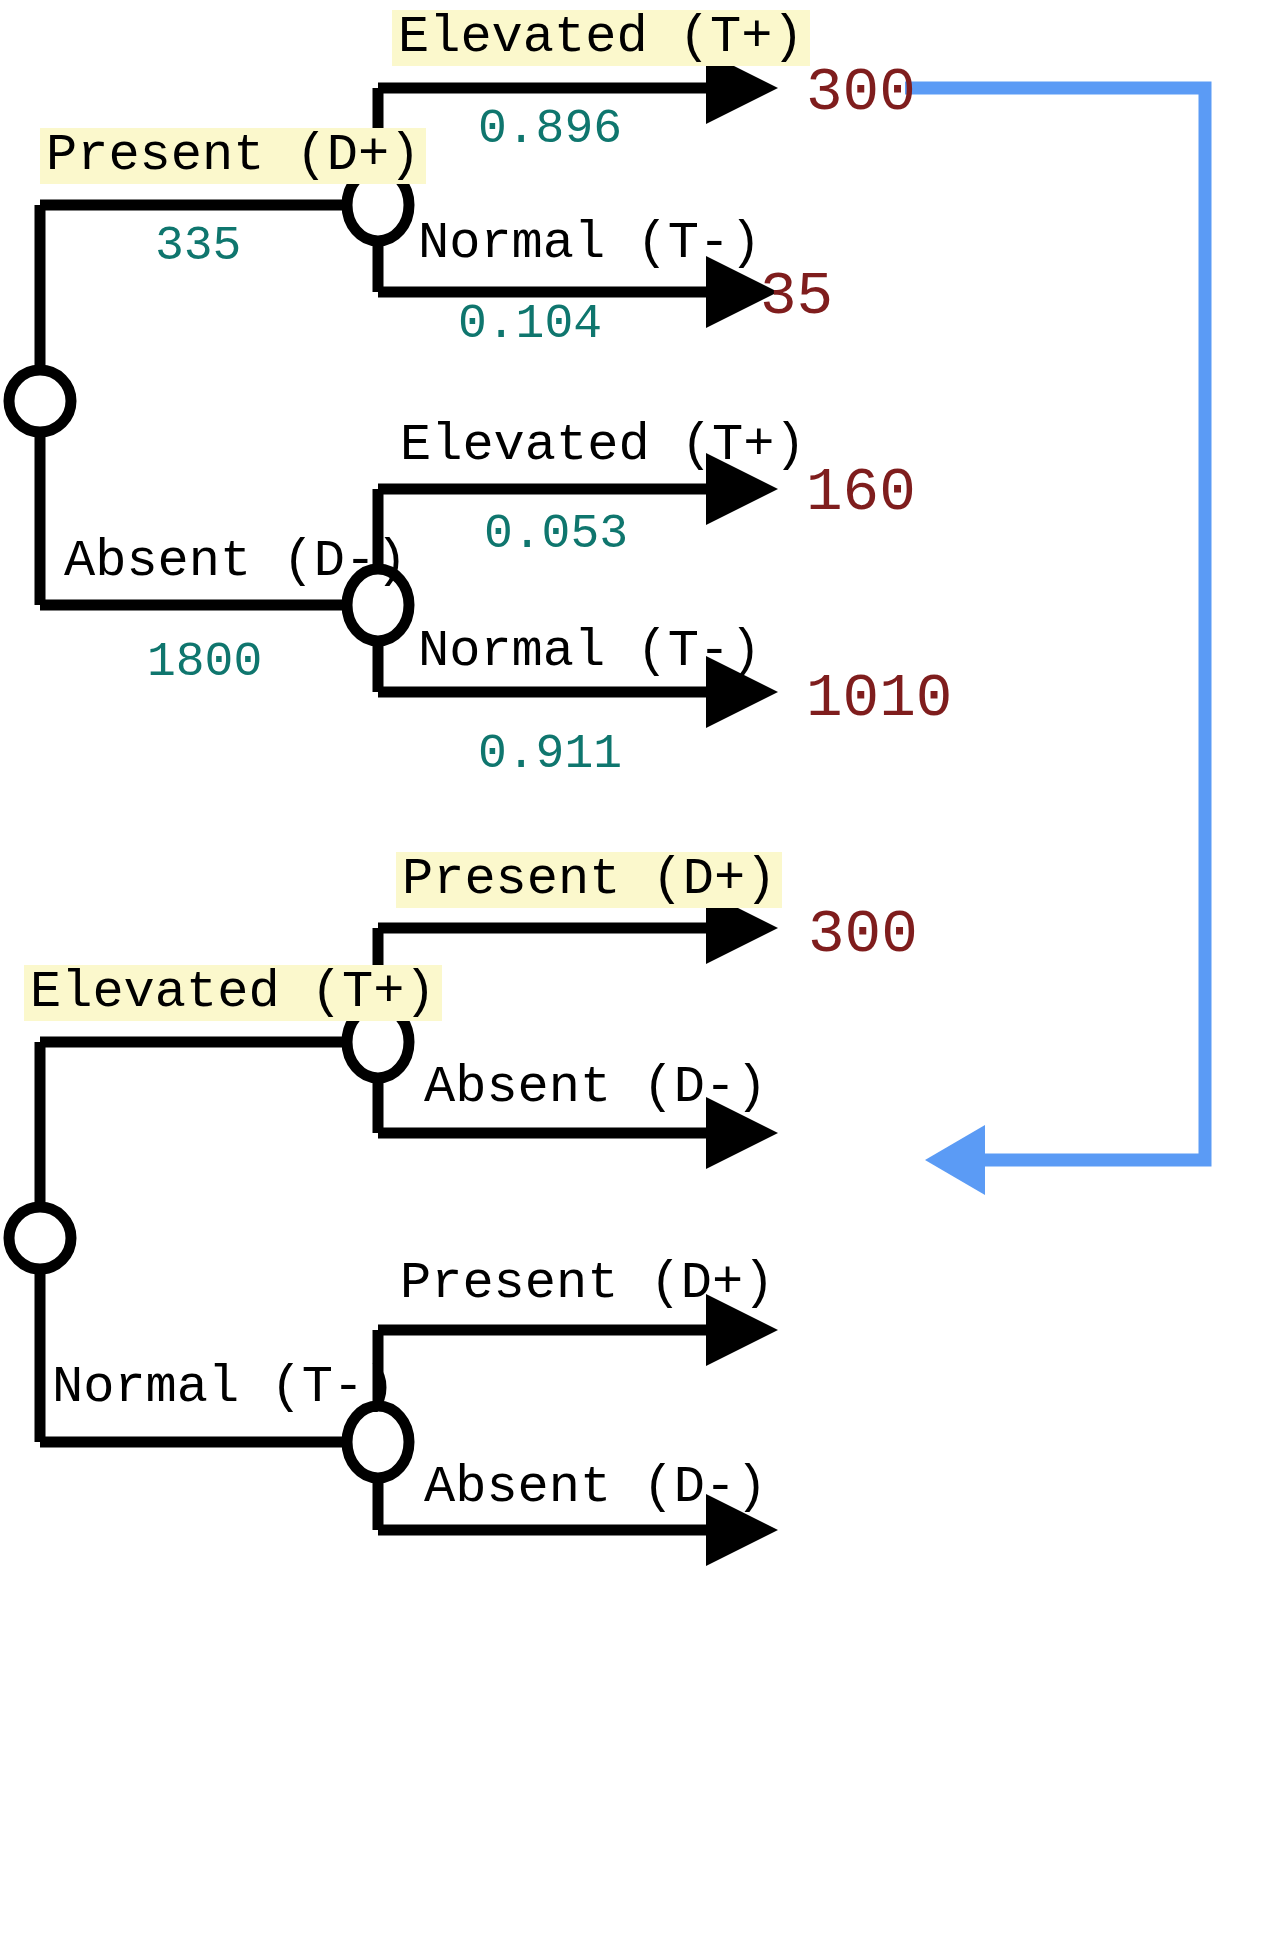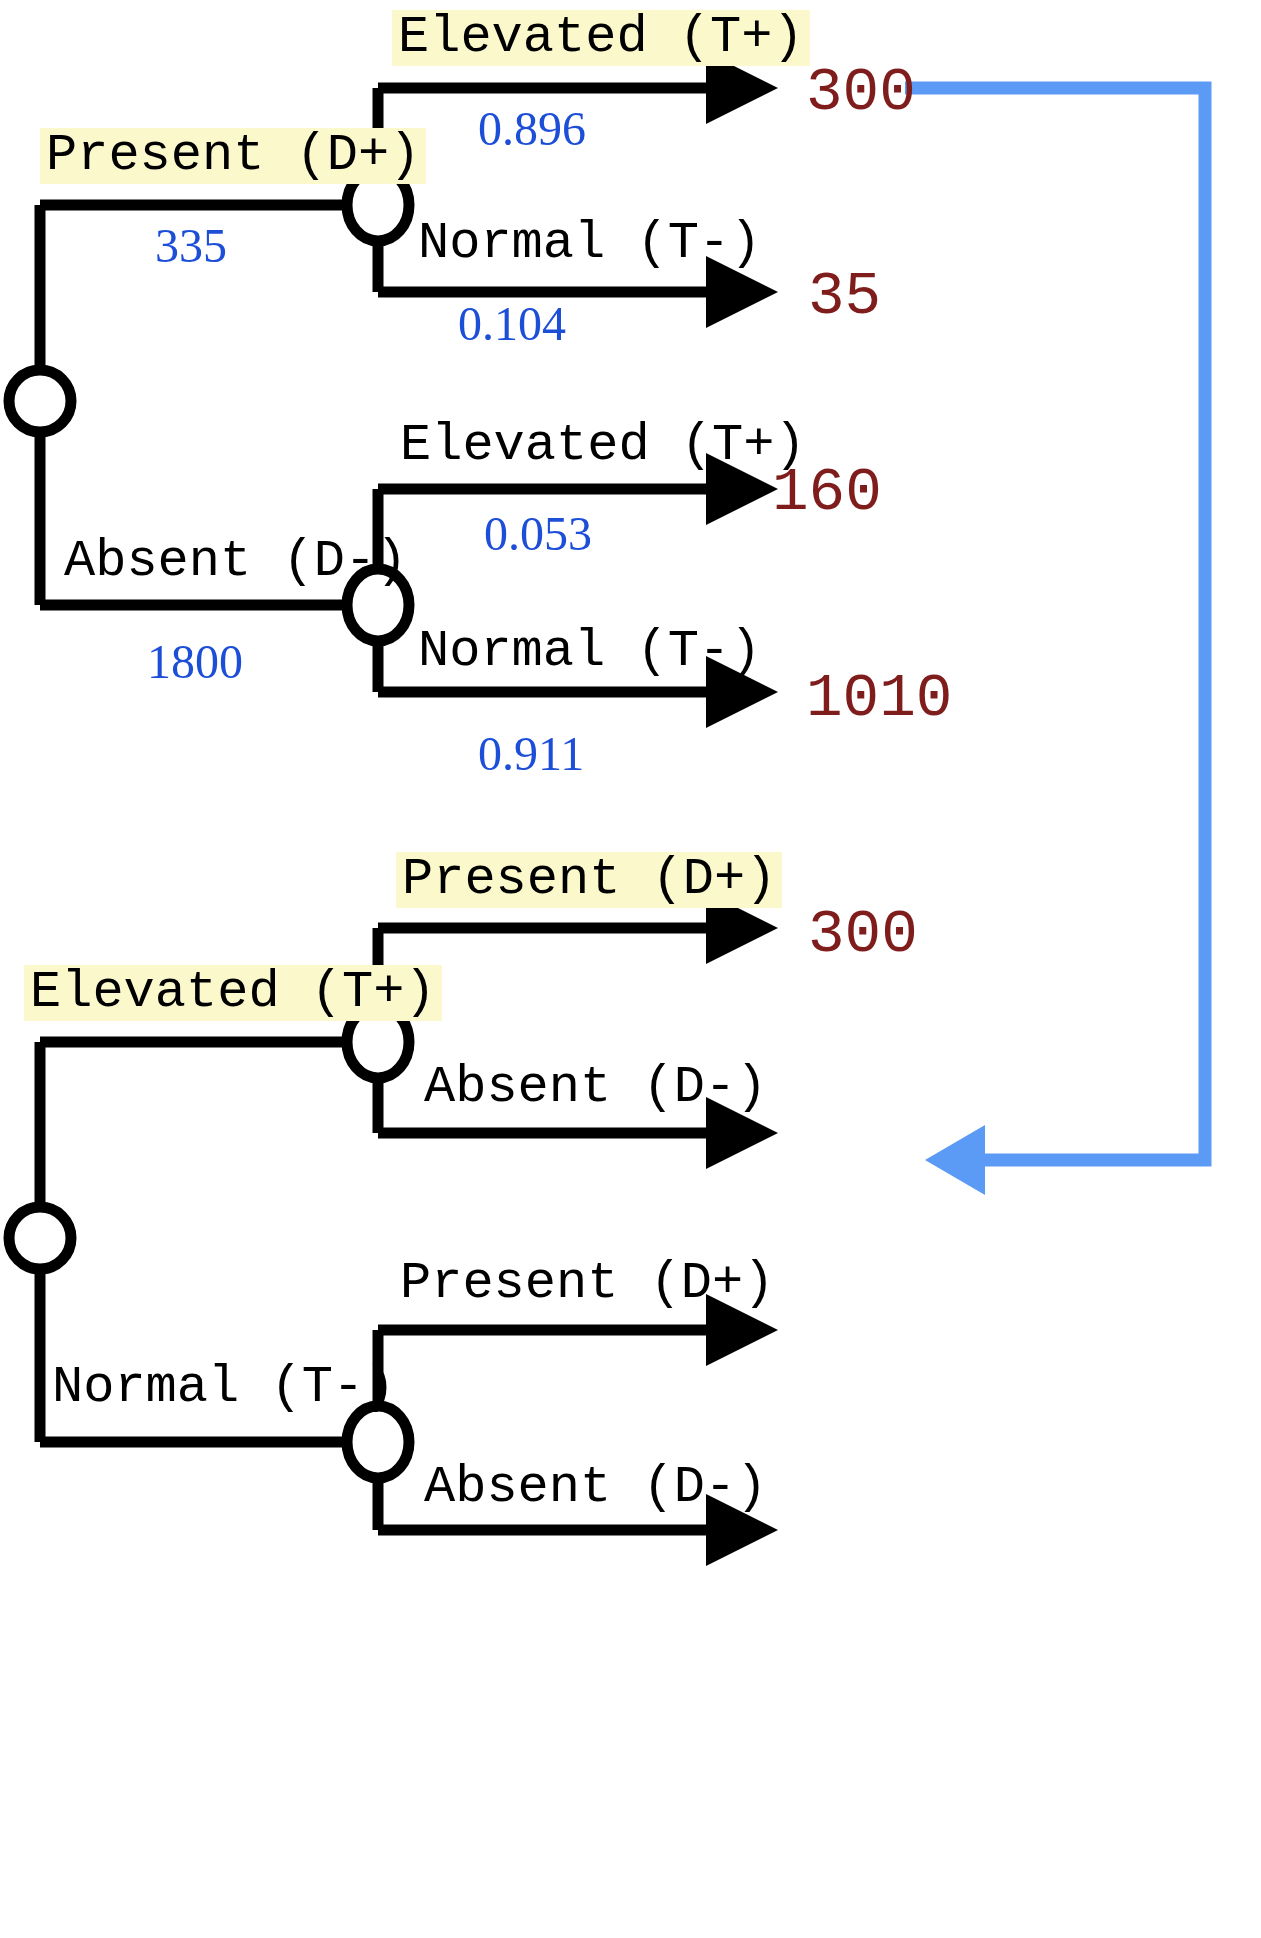--- a/index.html
+++ b/index.html
@@ -4,21 +4,21 @@
 <title>Decision Tree Diagram</title>
 <style>
   html,body{margin:0;padding:0;background:#ffffff;}
   body{font-family:"Liberation Sans", sans-serif;}
   #stage{position:relative;width:1261px;height:1938px;background:#ffffff;overflow:hidden;}
   svg.layer{position:absolute;left:0;top:0;width:1261px;height:1938px;}
 
   .lbl{position:absolute;white-space:nowrap;line-height:1;}
   .branch-label{font-size:52px;color:#000000;font-family:Liberation Mono, monospace;}
   .branch-label.hi{background:#FBF8CC;padding:2px 6px;}
-  .prob{font-size:48px;color:#1d4ed8;font-family:Liberation Serif, serif;}
+  .prob{font-size:48px;color:#0f766e;font-family:Liberation Mono, monospace;}
   .payoff{font-size:61px;color:#7f1d1d;font-family:Liberation Mono, monospace;}
 </style>
 </head>
 <body>
 
 <div id="stage">
 
   <svg class="layer" viewBox="0 0 1261 1938">
 
     <g stroke="#000" stroke-width="11" fill="none" stroke-linecap="butt">
@@ -86,28 +86,28 @@
 
   <div class="lbl branch-label hi" style="left:40px;  top:128px;">Present (D+)</div>
   <div class="lbl prob" style="left:155px; top:222px;">335</div>
 
   <div class="lbl branch-label hi" style="left:392px; top:10px;">Elevated (T+)</div>
   <div class="lbl prob" style="left:478px; top:105px;">0.896</div>
   <div class="lbl payoff" style="left:806px; top:62px;">300</div>
 
   <div class="lbl branch-label" style="left:418px; top:218px;">Normal (T-)</div>
   <div class="lbl prob" style="left:458px; top:300px;">0.104</div>
-  <div class="lbl payoff" style="left:808px; top:266px;">35</div>
+  <div class="lbl payoff" style="left:760px; top:266px;">35</div>
 
   <div class="lbl branch-label" style="left:64px;  top:536px;">Absent (D-)</div>
   <div class="lbl prob" style="left:147px; top:638px;">1800</div>
 
   <div class="lbl branch-label" style="left:400px; top:420px;">Elevated (T+)</div>
   <div class="lbl prob" style="left:484px; top:510px;">0.053</div>
-  <div class="lbl payoff" style="left:772px; top:462px;">160</div>
+  <div class="lbl payoff" style="left:806px; top:462px;">160</div>
 
   <div class="lbl branch-label" style="left:418px; top:626px;">Normal (T-)</div>
   <div class="lbl prob" style="left:478px; top:730px;">0.911</div>
   <div class="lbl payoff" style="left:806px; top:668px;">1010</div>
 
   <div class="lbl branch-label hi" style="left:24px;  top:965px;">Elevated (T+)</div>
 
   <div class="lbl branch-label hi" style="left:396px; top:852px;">Present (D+)</div>
   <div class="lbl payoff" style="left:808px; top:904px;">300</div>
 

